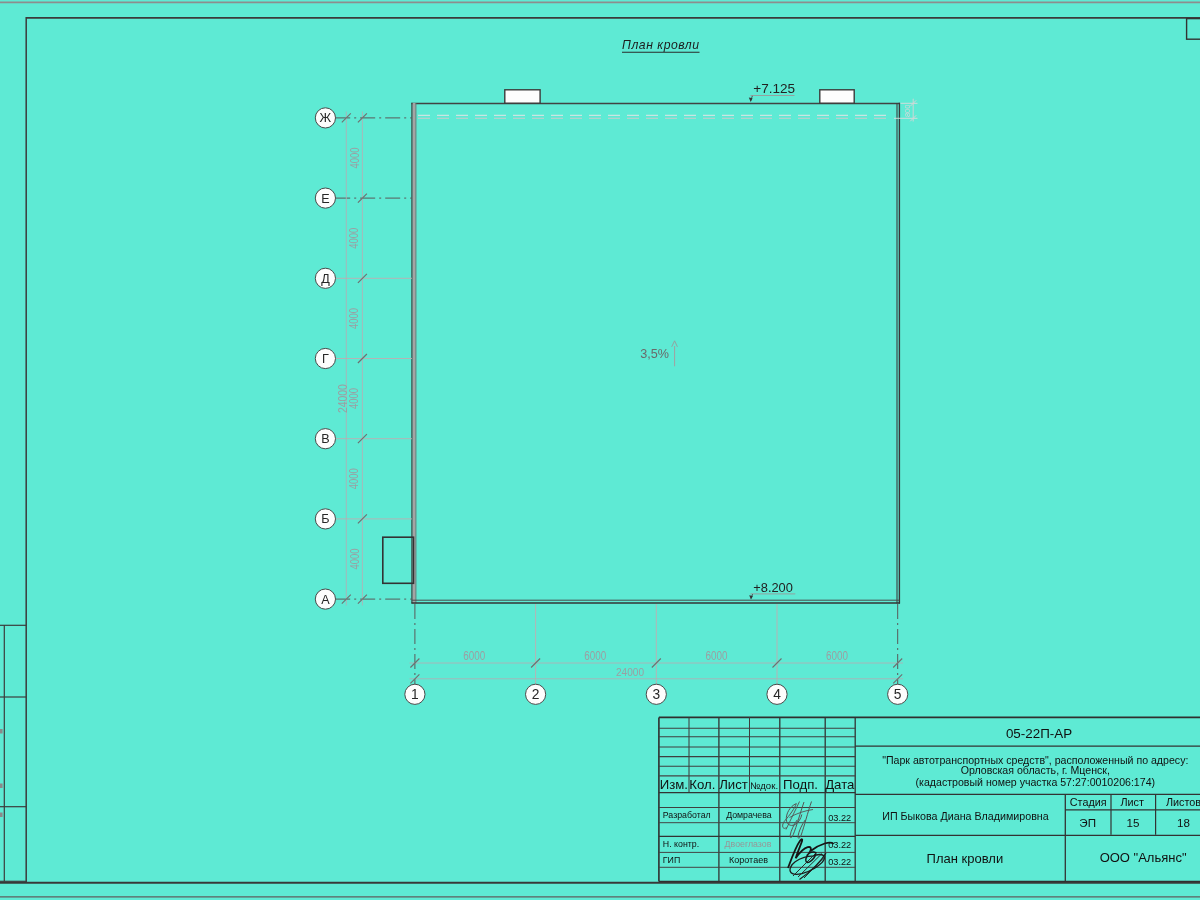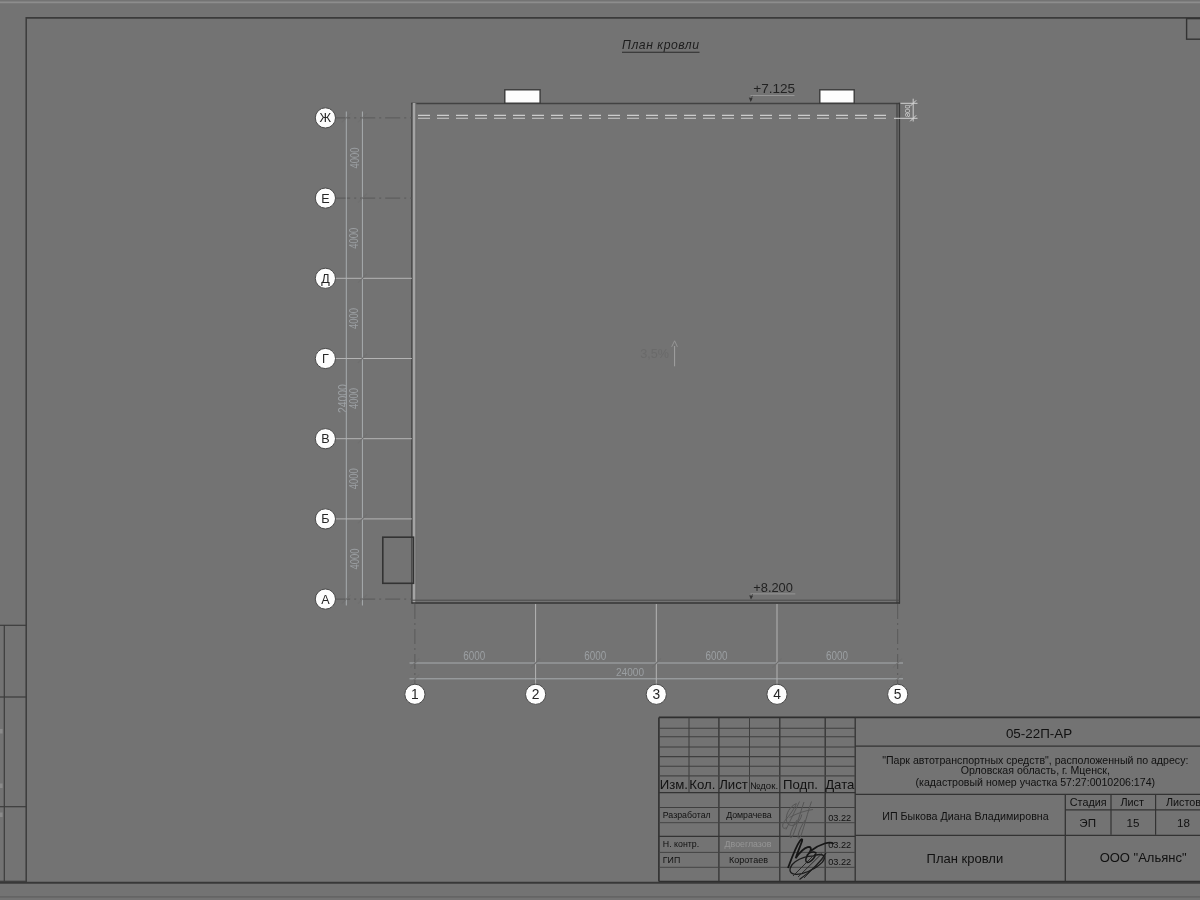--- a/index.html
+++ b/index.html
@@ -1,16 +1,16 @@
 <!DOCTYPE html>
 <html><head>
 <meta charset="utf-8">
 <style>
   html,body{margin:0;padding:0;background:#fdfdfd;}
-  #page{position:relative;width:1200px;height:900px;background:#737373;overflow:hidden;
+  #page{position:relative;width:1200px;height:900px;background:#5eead4;overflow:hidden;
         font-family:"Liberation Sans", sans-serif;}
   svg text{font-family:"Liberation Sans", sans-serif;}
 </style>
 </head>
 <body>
 
 <div id="page">
 <svg width="1200" height="900" viewBox="0 0 1200 900" xmlns="http://www.w3.org/2000/svg">
 
 <g>

